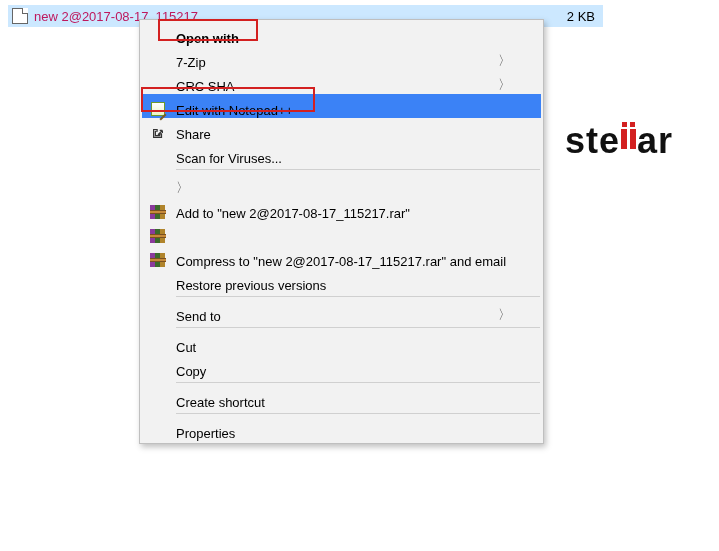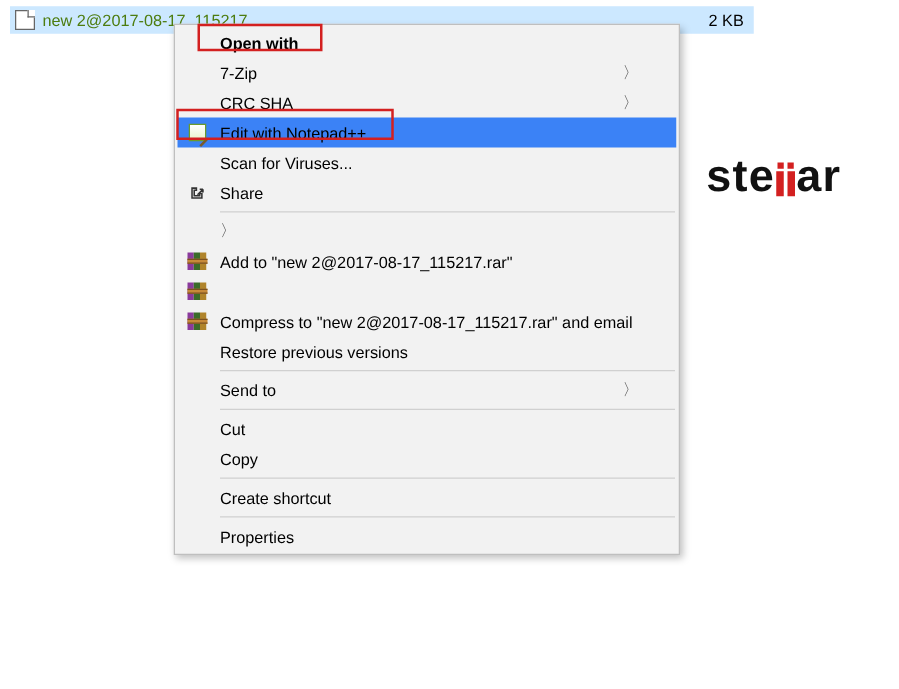--- a/index.html
+++ b/index.html
@@ -36,42 +36,42 @@
   }
   .file-icon::after {
     content: "";
     position: absolute;
     right: -1px; top: -1px;
     width: 5px; height: 5px;
     background: #fff;
     border-left: 1px solid #666;
     border-bottom: 1px solid #666;
   }
-  .file-name { color: #4d7c0f; }
+  .file-name { color: #be185d; }
   .file-size {
     position: absolute;
     right: 8px;
     color: #000;
   }
 
   
   .context-menu {
     position: absolute;
     top: 19px;
     left: 139px;
     width: 405px;
     background: #f2f2f2;
     border: 1px solid #bfbfbf;
     box-shadow: 2px 3px 6px rgba(0,0,0,0.25);
     padding: 2px;
   }
   .menu-item {
     height: 24px;
     display: flex;
-    align-items: center;
+    align-items: flex-end;
     padding: 0 30px 0 34px;
     position: relative;
     color: #000;
     white-space: nowrap;
   }
   .menu-item.hover {
     background: #3b82f6;
   }
   .menu-item .label { flex: 1; }
   .menu-item .arrow {
@@ -144,21 +144,21 @@
   .logo {
     position: absolute;
     top: 120px;
     left: 565px;
     font-weight: 700;
     font-size: 36px;
     letter-spacing: 1px;
     color: #111;
     font-family: "Segoe UI", Arial, sans-serif;
     display: flex;
-    align-items: center;
+    align-items: flex-start;
   }
   .logo .ll {
     display: inline-flex;
     flex-direction: column;
     align-items: center;
     margin: 0 1px;
     position: relative;
     top: 2px;
   }
   .logo .dots {
@@ -199,35 +199,35 @@
   <div class="menu-item">
     <span class="label">CRC SHA</span>
     <span class="arrow">〉</span>
   </div>
 
   <div class="menu-item hover">
     <span class="icon-slot">
         <span class="npp-icon"></span>
       </span>
     <span class="label">Edit with Notepad++</span>
-  </div>
-
-  <div class="menu-item">
-    <span class="label">Scan for Viruses...</span>
   </div>
 
   <div class="menu-item">
     <span class="icon-slot share-icon">
       <svg viewBox="0 0 16 16">
           <path d="M8 10l5-5M13 5h-3M13 5v3M4 4h3v2H5v5h5V9h2v4H3V4z" fill="none" stroke="#333" stroke-width="1.4"></path>
         </svg>
     </span>
     <span class="label">Share</span>
   </div>
 
+  <div class="menu-item">
+    <span class="label">Scan for Viruses...</span>
+  </div>
+
   <div class="separator"></div>
 
   <div class="menu-item">
     <span class="arrow">〉</span>
   </div>
 
 
   <div class="menu-item">
     <span class="icon-slot">
         <span class="rar-icon">

